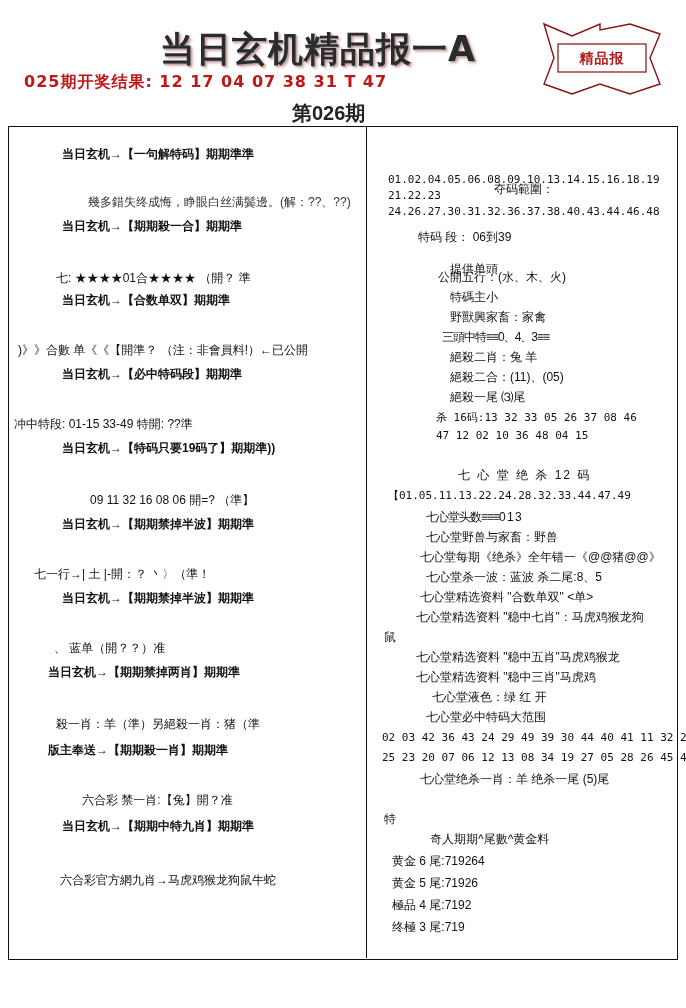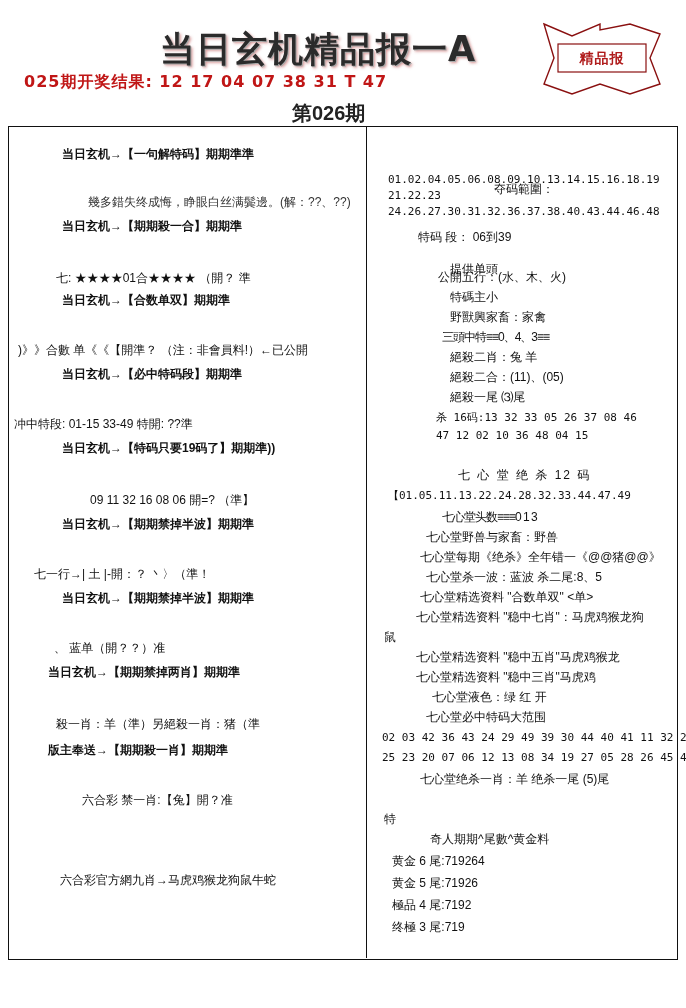--- a/index.html
+++ b/index.html
@@ -113,20 +113,21 @@
     <div class="blk tag" style="left:52px;top:312px;">当日玄机→【特码只要19码了】期期準))</div>
     <div class="blk" style="left:80px;top:364px;">09  11  32  16  08  06     開=?  （準】</div>
     <div class="blk tag" style="left:52px;top:388px;">当日玄机→【期期禁掉半波】期期準</div>
     <div class="blk" style="left:24px;top:438px;">七一行→| 土 |-開：？ 丶〉（準！</div>
     <div class="blk tag" style="left:52px;top:462px;">当日玄机→【期期禁掉半波】期期準</div>
     <div class="blk" style="left:44px;top:512px;">、 蓝单（開？？）准</div>
     <div class="blk tag" style="left:38px;top:536px;">当日玄机→【期期禁掉两肖】期期準</div>
     <div class="blk" style="left:46px;top:588px;">殺一肖：羊（準）另絕殺一肖：猪（準</div>
     <div class="blk tag" style="left:38px;top:614px;">版主奉送→【期期殺一肖】期期準</div>
     <div class="blk" style="left:72px;top:664px;">六合彩              禁一肖:【兔】開？准</div>
+    <div class="blk tag" style="left:52px;top:690px;">当日玄机→【期期中特九肖】期期準</div>
     <div class="blk" style="left:50px;top:744px;">六合彩官方網九肖→马虎鸡猴龙狗鼠牛蛇</div>
   </div>
 
   <div class="right-col">
     <div class="r" style="left:120px;top:20px;margin-top:32px;">夺码範圍：</div>
 
     <div class="r mono small" style="left:14px;top:44px;">01.02.04.05.06.08.09.10.13.14.15.16.18.19</div>
     <div class="r mono small" style="left:14px;top:60px;">21.22.23</div>
     <div class="r mono small" style="left:14px;top:76px;">24.26.27.30.31.32.36.37.38.40.43.44.46.48</div>
 
@@ -138,21 +139,21 @@
     <div class="r bars" style="left:68px;top:200px;">三頭中特≡≡0、4、3≡≡</div>
     <div class="r" style="left:76px;top:220px;">絕殺二肖：兔 羊</div>
     <div class="r" style="left:76px;top:240px;">絕殺二合：(11)、(05)</div>
     <div class="r" style="left:76px;top:260px;">絕殺一尾 ⑶尾</div>
     <div class="r mono small" style="left:62px;top:282px;">杀 16码:13  32  33  05  26  37  08  46</div>
     <div class="r mono small" style="left:62px;top:300px;">47  12  02  10  36  48  04  15</div>
 
     <div class="r sec-title" style="left:84px;top:338px;">七  心  堂  绝  杀  12  码</div>
     <div class="r mono small" style="left:14px;top:360px;">【01.05.11.13.22.24.28.32.33.44.47.49</div>
 
-    <div class="r bars" style="left:52px;top:380px;margin-left:16px;">七心堂头数≡≡≡0   1   3</div>
+    <div class="r bars" style="left:52px;top:380px;">七心堂头数≡≡≡0   1   3</div>
     <div class="r" style="left:52px;top:400px;">七心堂野兽与家畜：野兽</div>
     <div class="r" style="left:46px;top:420px;">七心堂每期《绝杀》全年错一《@@猪@@》</div>
     <div class="r" style="left:52px;top:440px;">七心堂杀一波：蓝波   杀二尾:8、5</div>
     <div class="r" style="left:46px;top:460px;">七心堂精选资料 "合数单双"  &lt;单&gt;</div>
     <div class="r" style="left:42px;top:480px;">七心堂精选资料 "稳中七肖"：马虎鸡猴龙狗</div>
     <div class="r" style="left:10px;top:500px;">鼠</div>
     <div class="r" style="left:42px;top:520px;">七心堂精选资料 "稳中五肖"马虎鸡猴龙</div>
     <div class="r" style="left:42px;top:540px;">七心堂精选资料 "稳中三肖"马虎鸡</div>
     <div class="r" style="left:58px;top:560px;">七心堂液色：绿   红  开</div>
     <div class="r" style="left:52px;top:580px;">七心堂必中特码大范围</div>

